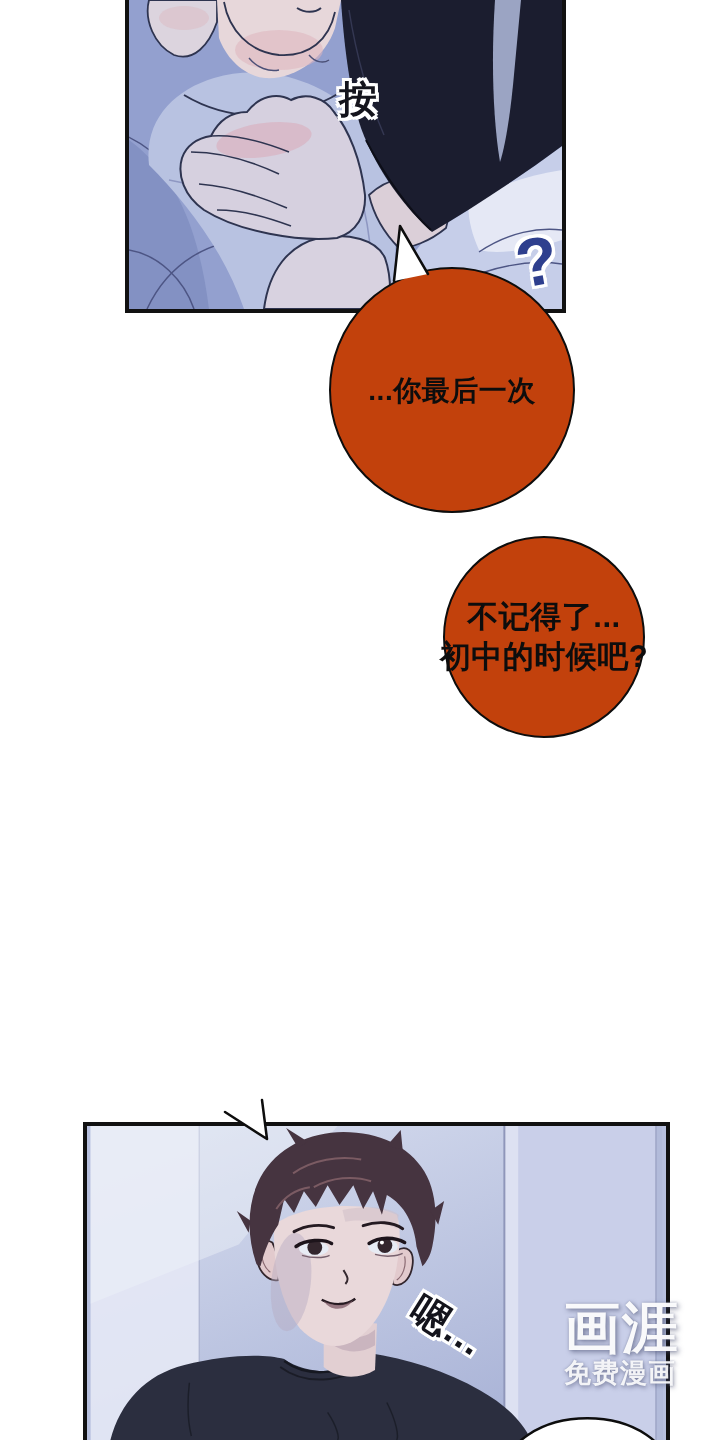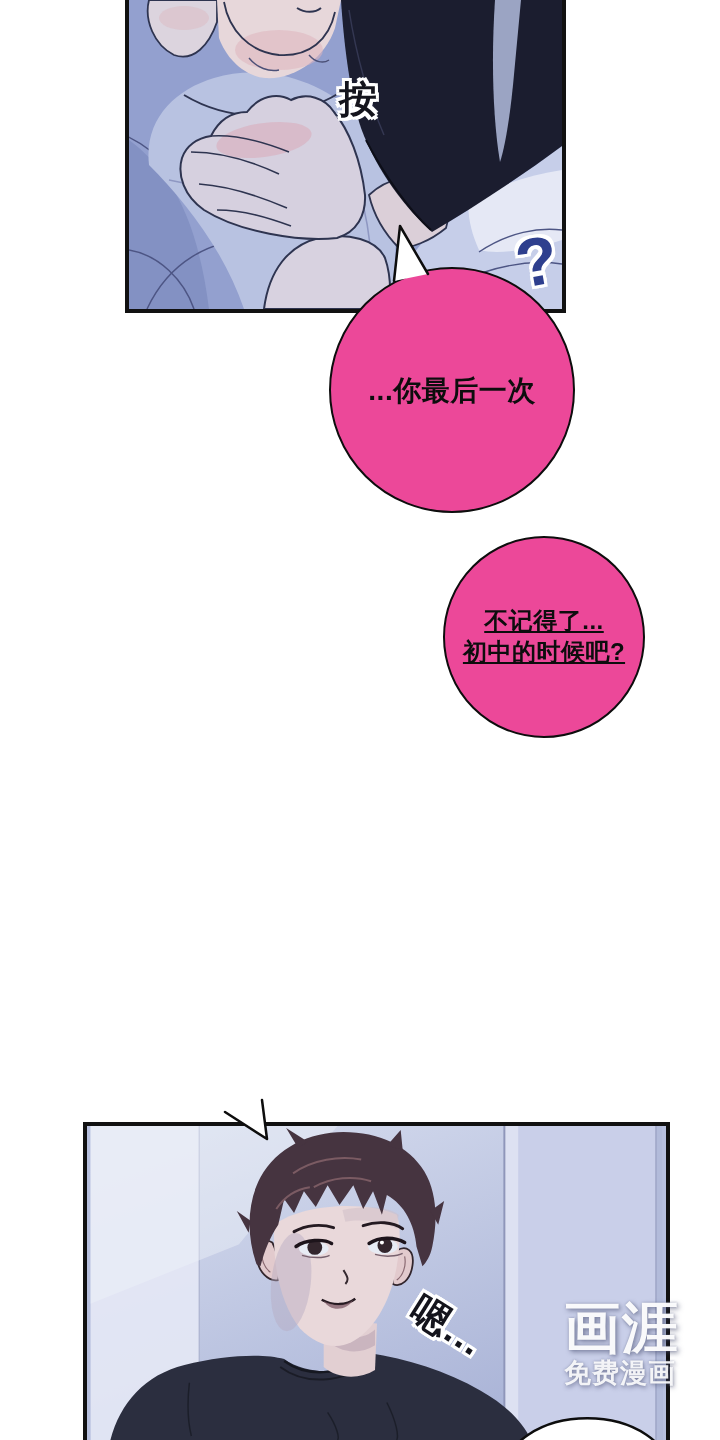--- a/index.html
+++ b/index.html
@@ -9,26 +9,26 @@
     font-family:"Liberation Sans","DejaVu Sans",sans-serif;
   }
   .panel{position:absolute;border:4px solid #111111;box-sizing:border-box;overflow:hidden;z-index:1;background:#93a0cf;}
   .panel-top{left:125px;top:-4px;width:441px;height:317px;}
   .panel-bottom{left:83px;top:1122px;width:587px;height:322px;background:#b7c0de;}
   .panel svg{display:block;width:100%;height:100%;}
 
   .tails{position:absolute;left:0;top:0;width:720px;height:1440px;z-index:4;pointer-events:none;}
 
   .bubble{
-    position:absolute;background:#ec4899;border:2.5px solid #0d0d0d;border-radius:50%;
+    position:absolute;background:#c2410c;border:2.5px solid #0d0d0d;border-radius:50%;
     display:flex;flex-direction:column;align-items:center;justify-content:center;
     text-align:center;color:#0d0d0d;font-weight:bold;z-index:3;
   }
   .bubble-1{left:329px;top:267px;width:242px;height:242px;font-size:28px;line-height:1.25;}
-  .bubble-2{left:443px;top:536px;width:198px;height:198px;font-size:24px;line-height:1.28;text-decoration:underline;}
+  .bubble-2{left:443px;top:536px;width:198px;height:198px;font-size:31px;line-height:1.28;}
   .bubble-3{left:86px;top:848px;width:266px;height:266px;font-size:28px;line-height:1.29;}
   .bubble span{display:block;white-space:nowrap;letter-spacing:0.5px;}
 
   .sfx{
     position:absolute;z-index:5;font-weight:900;color:#14141c;white-space:nowrap;
     text-shadow:-3px -3px 0 #fff,3px -3px 0 #fff,-3px 3px 0 #fff,3px 3px 0 #fff,
                 -3px 0 0 #fff,3px 0 0 #fff,0 -3px 0 #fff,0 3px 0 #fff,0 0 2px #fff;
   }
   .sfx-press{left:339px;top:74px;font-size:38px;}
   .sfx-question{left:516px;top:222px;font-size:68px;color:#2e3f8e;transform:rotate(-10deg);}

